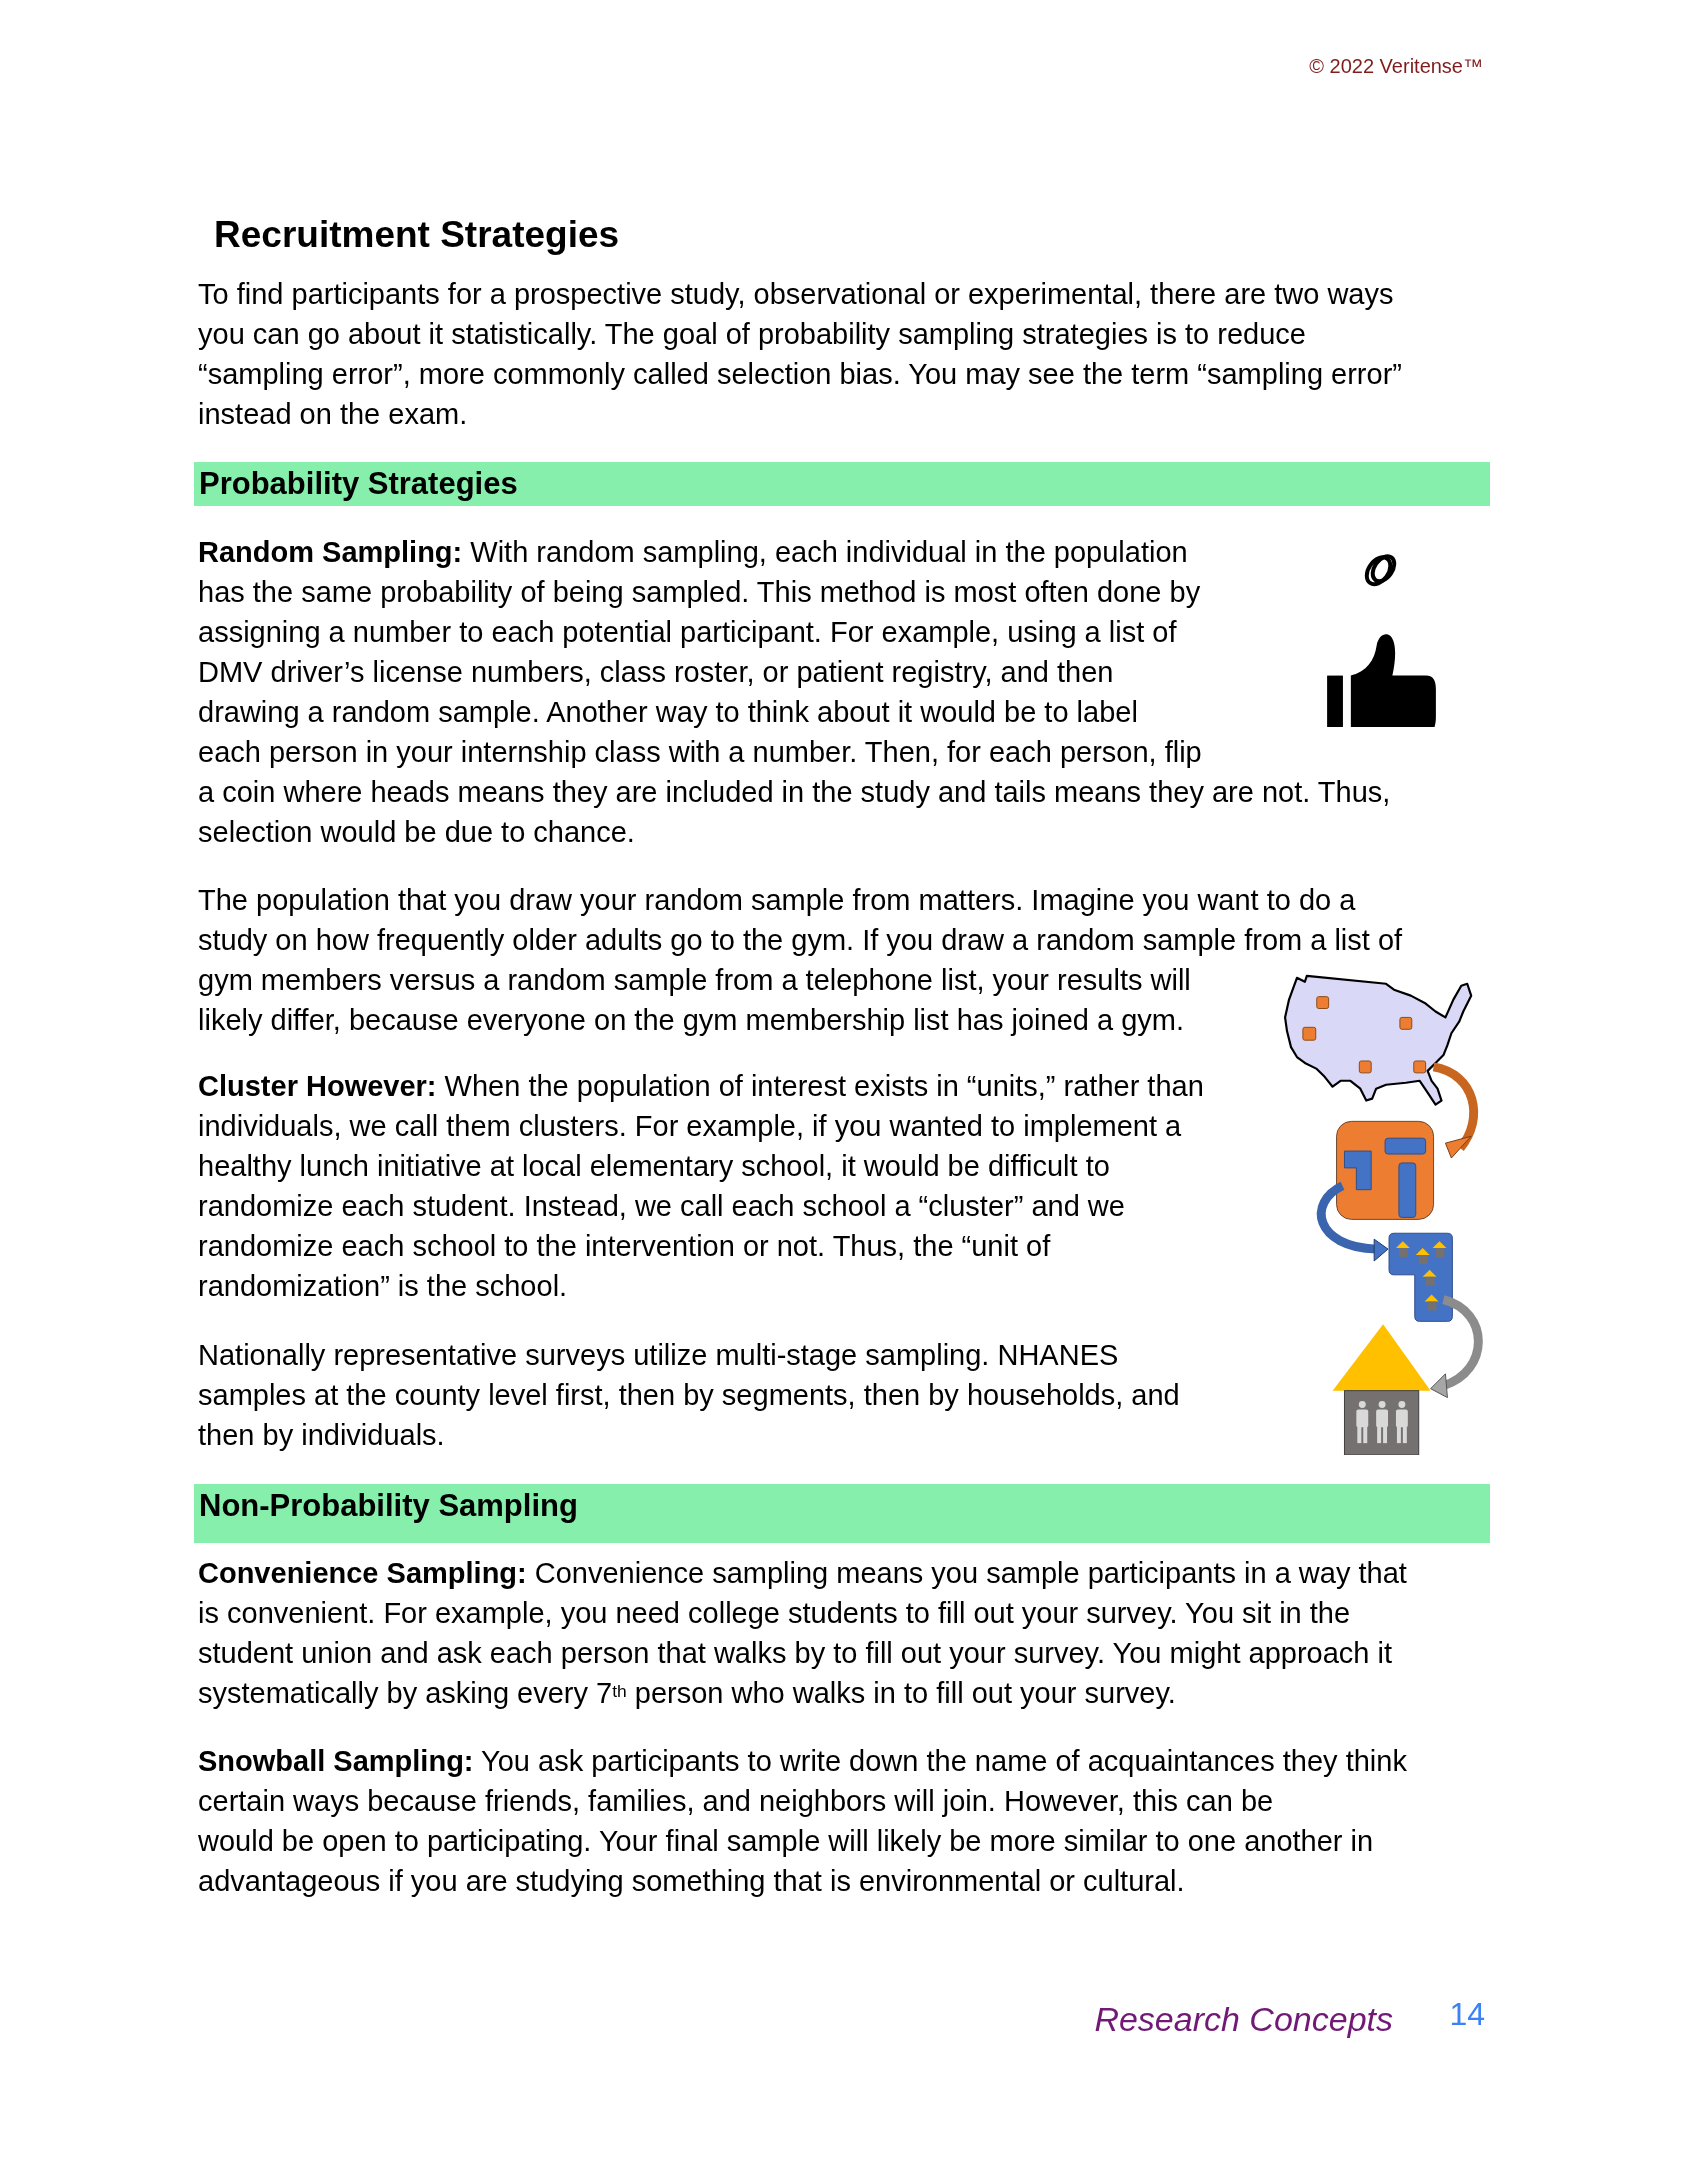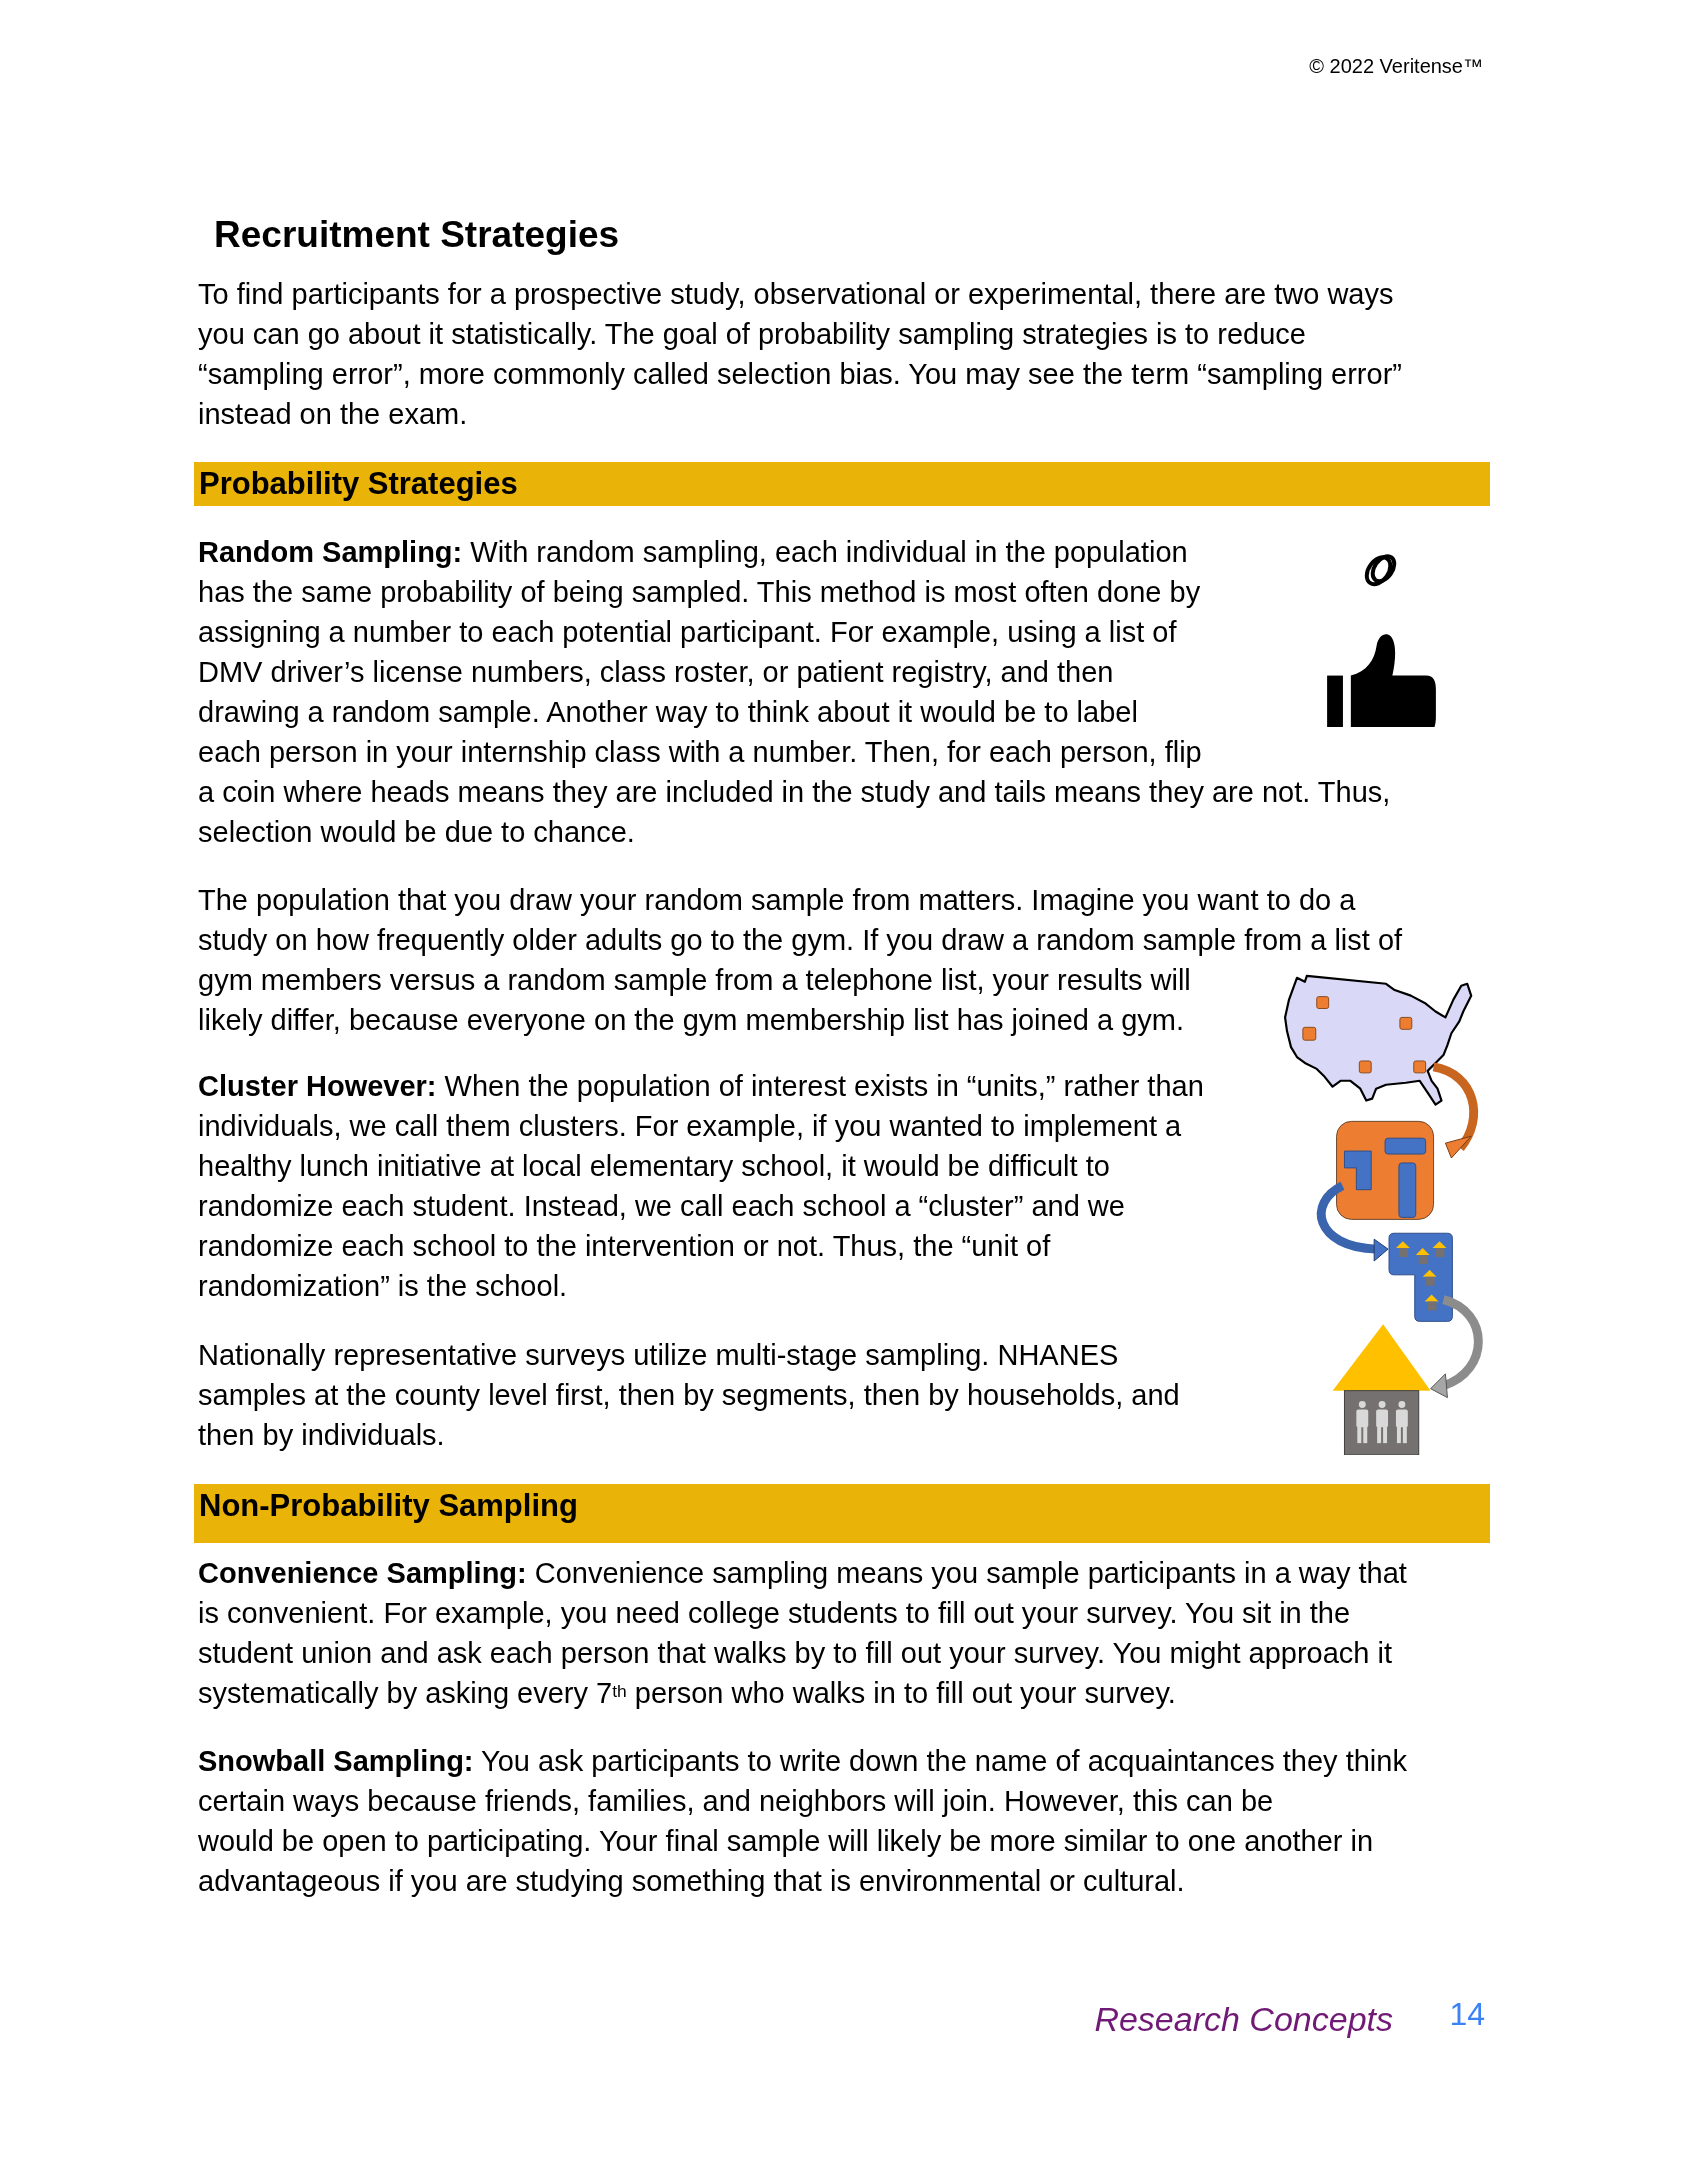--- a/index.html
+++ b/index.html
@@ -1,24 +1,24 @@
 <!DOCTYPE html>
 <html><head>
 <meta charset="utf-8">
 <style>
   html, body { margin: 0; padding: 0; background: #ffffff; }
   body { width: 1683px; height: 2178px; position: relative; overflow: hidden;
          font-family: "Liberation Sans", sans-serif; color: #000; }
   .abs { position: absolute; }
-  .copyright { right: 200px; top: 55px; font-size: 20px; color: #000000; white-space: nowrap; }
+  .copyright { right: 200px; top: 55px; font-size: 20px; color: #7f1d1d; white-space: nowrap; }
   .title { left: 198px; top: 198px; font-size: 37px; font-weight: bold; margin: 16px; white-space: nowrap; }
   .para { left: 198px; font-size: 29px; line-height: 40px; margin: 0; }
   .para b { font-weight: bold; }
   .w-full { width: 1287px; }
-  .bar { left: 194px; width: 1296px; height: 44px; background: #eab308; }
+  .bar { left: 194px; width: 1296px; height: 44px; background: #86efac; }
   .bar h2 { margin: 0; font-size: 31px; font-weight: bold; line-height: 44px; padding-left: 5px; white-space: nowrap; }
   .footer-label { right: 290px; top: 2000px; font-size: 34px; font-style: italic; color: #701a75; white-space: nowrap; }
   .footer-page { right: 198px; top: 1996px; font-size: 32px; color: #3b82f6; white-space: nowrap; }
   sup { font-size: 60%; line-height: 0; position: relative; top: -0.35em; vertical-align: baseline; }
   .line { display: block; white-space: nowrap; }
 </style>
 </head>
 <body>
 
 <div class="abs copyright">© 2022 Veritense™</div>

